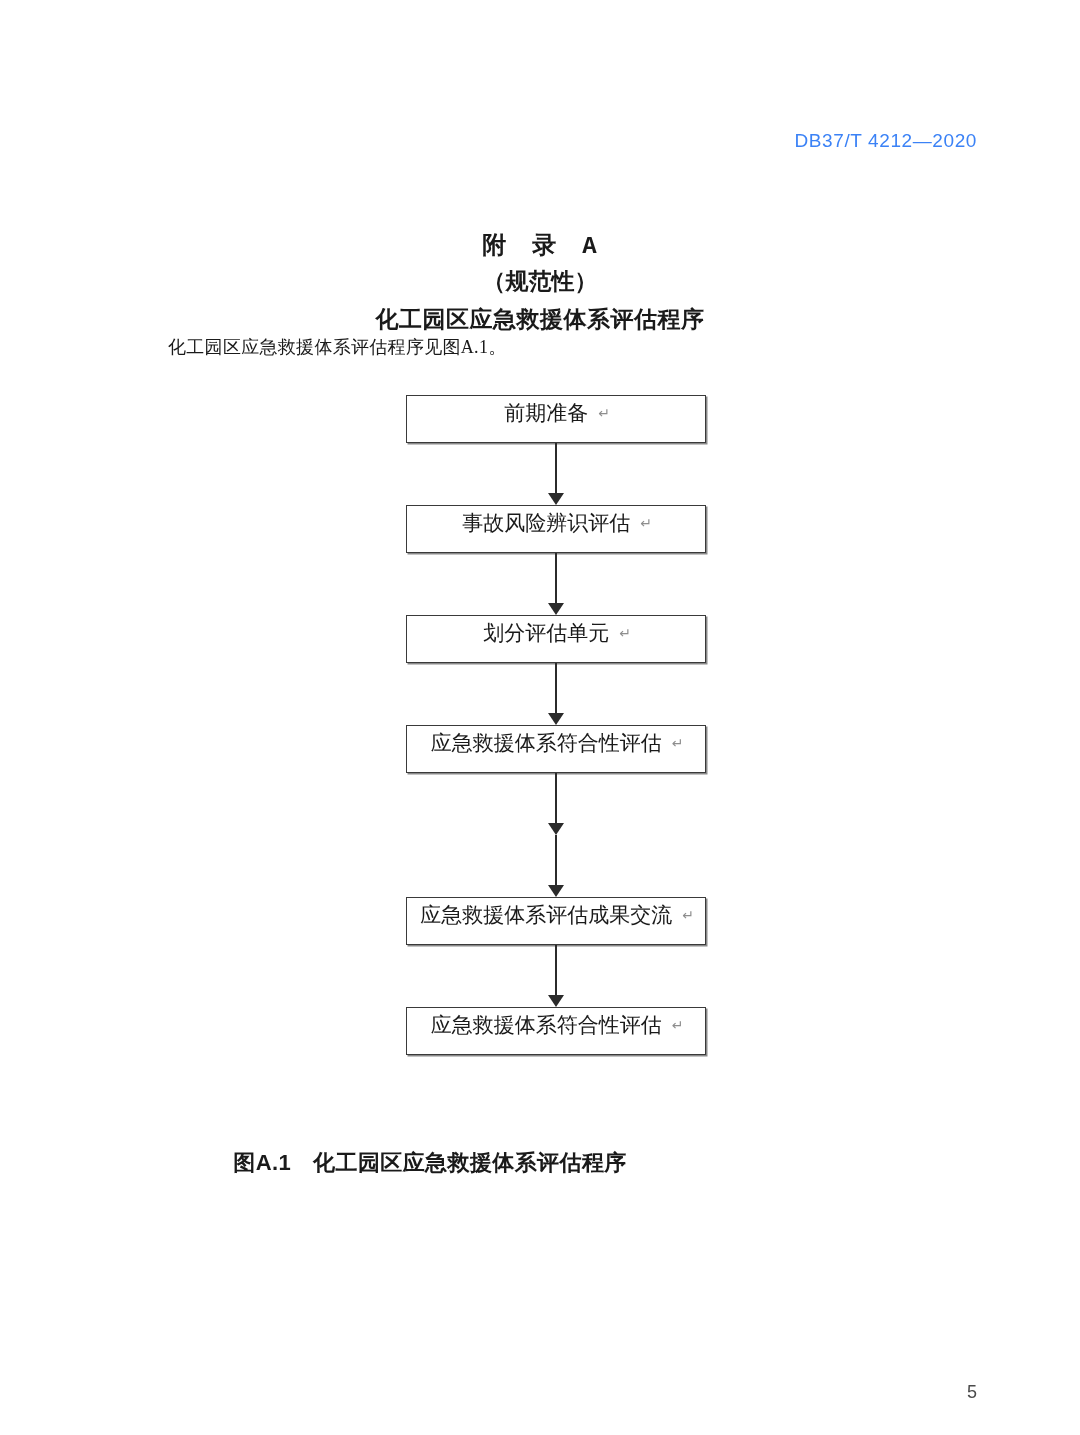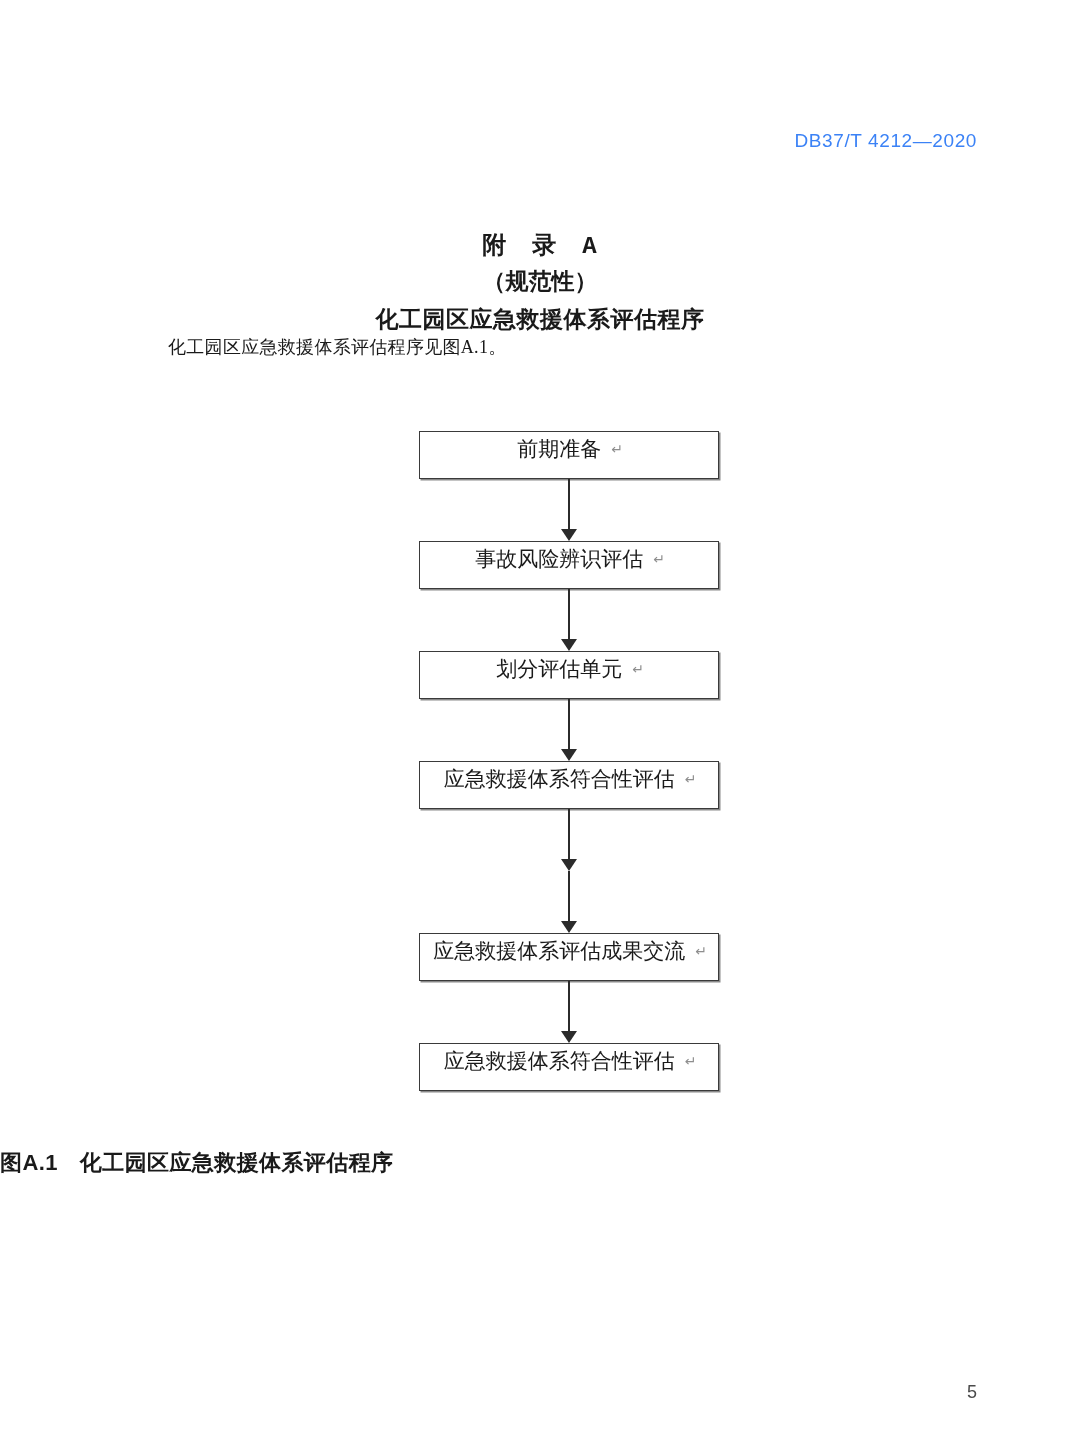--- a/index.html
+++ b/index.html
@@ -68,23 +68,22 @@
     font-size: 18px;
     line-height: 30px;
     letter-spacing: 0.3px;
     white-space: nowrap;
   }
 
   
   .flowchart {
     position: absolute;
     top: 395px;
-    left: 419px;
-    width: 300px;
-    margin-top: 36px;
+    left: 406px;
+    width: 300px;
   }
   .flow-node {
     position: relative;
     width: 300px;
     height: 48px;
     box-sizing: border-box;
     border: 1.5px solid #3a3a3a;
     background: #ffffff;
     box-shadow: 1.5px 1.5px 0 0 rgba(40,40,40,0.55);
   }
@@ -132,21 +131,21 @@
     border-right: 8px solid transparent;
     border-top: 12px solid #2b2b2b;
   }
 
   
   .figure-caption {
     position: absolute;
     top: 1148px;
     left: 0;
     width: 860px;
-    text-align: left;
+    text-align: center;
     font-family: "Liberation Sans", "DejaVu Sans", sans-serif;
     font-weight: bold;
     font-size: 22px;
     letter-spacing: 0.4px;
     white-space: nowrap;
   }
   .figure-caption .cap-gap { display: inline-block; width: 22px; }
 
   
   .page-number {

